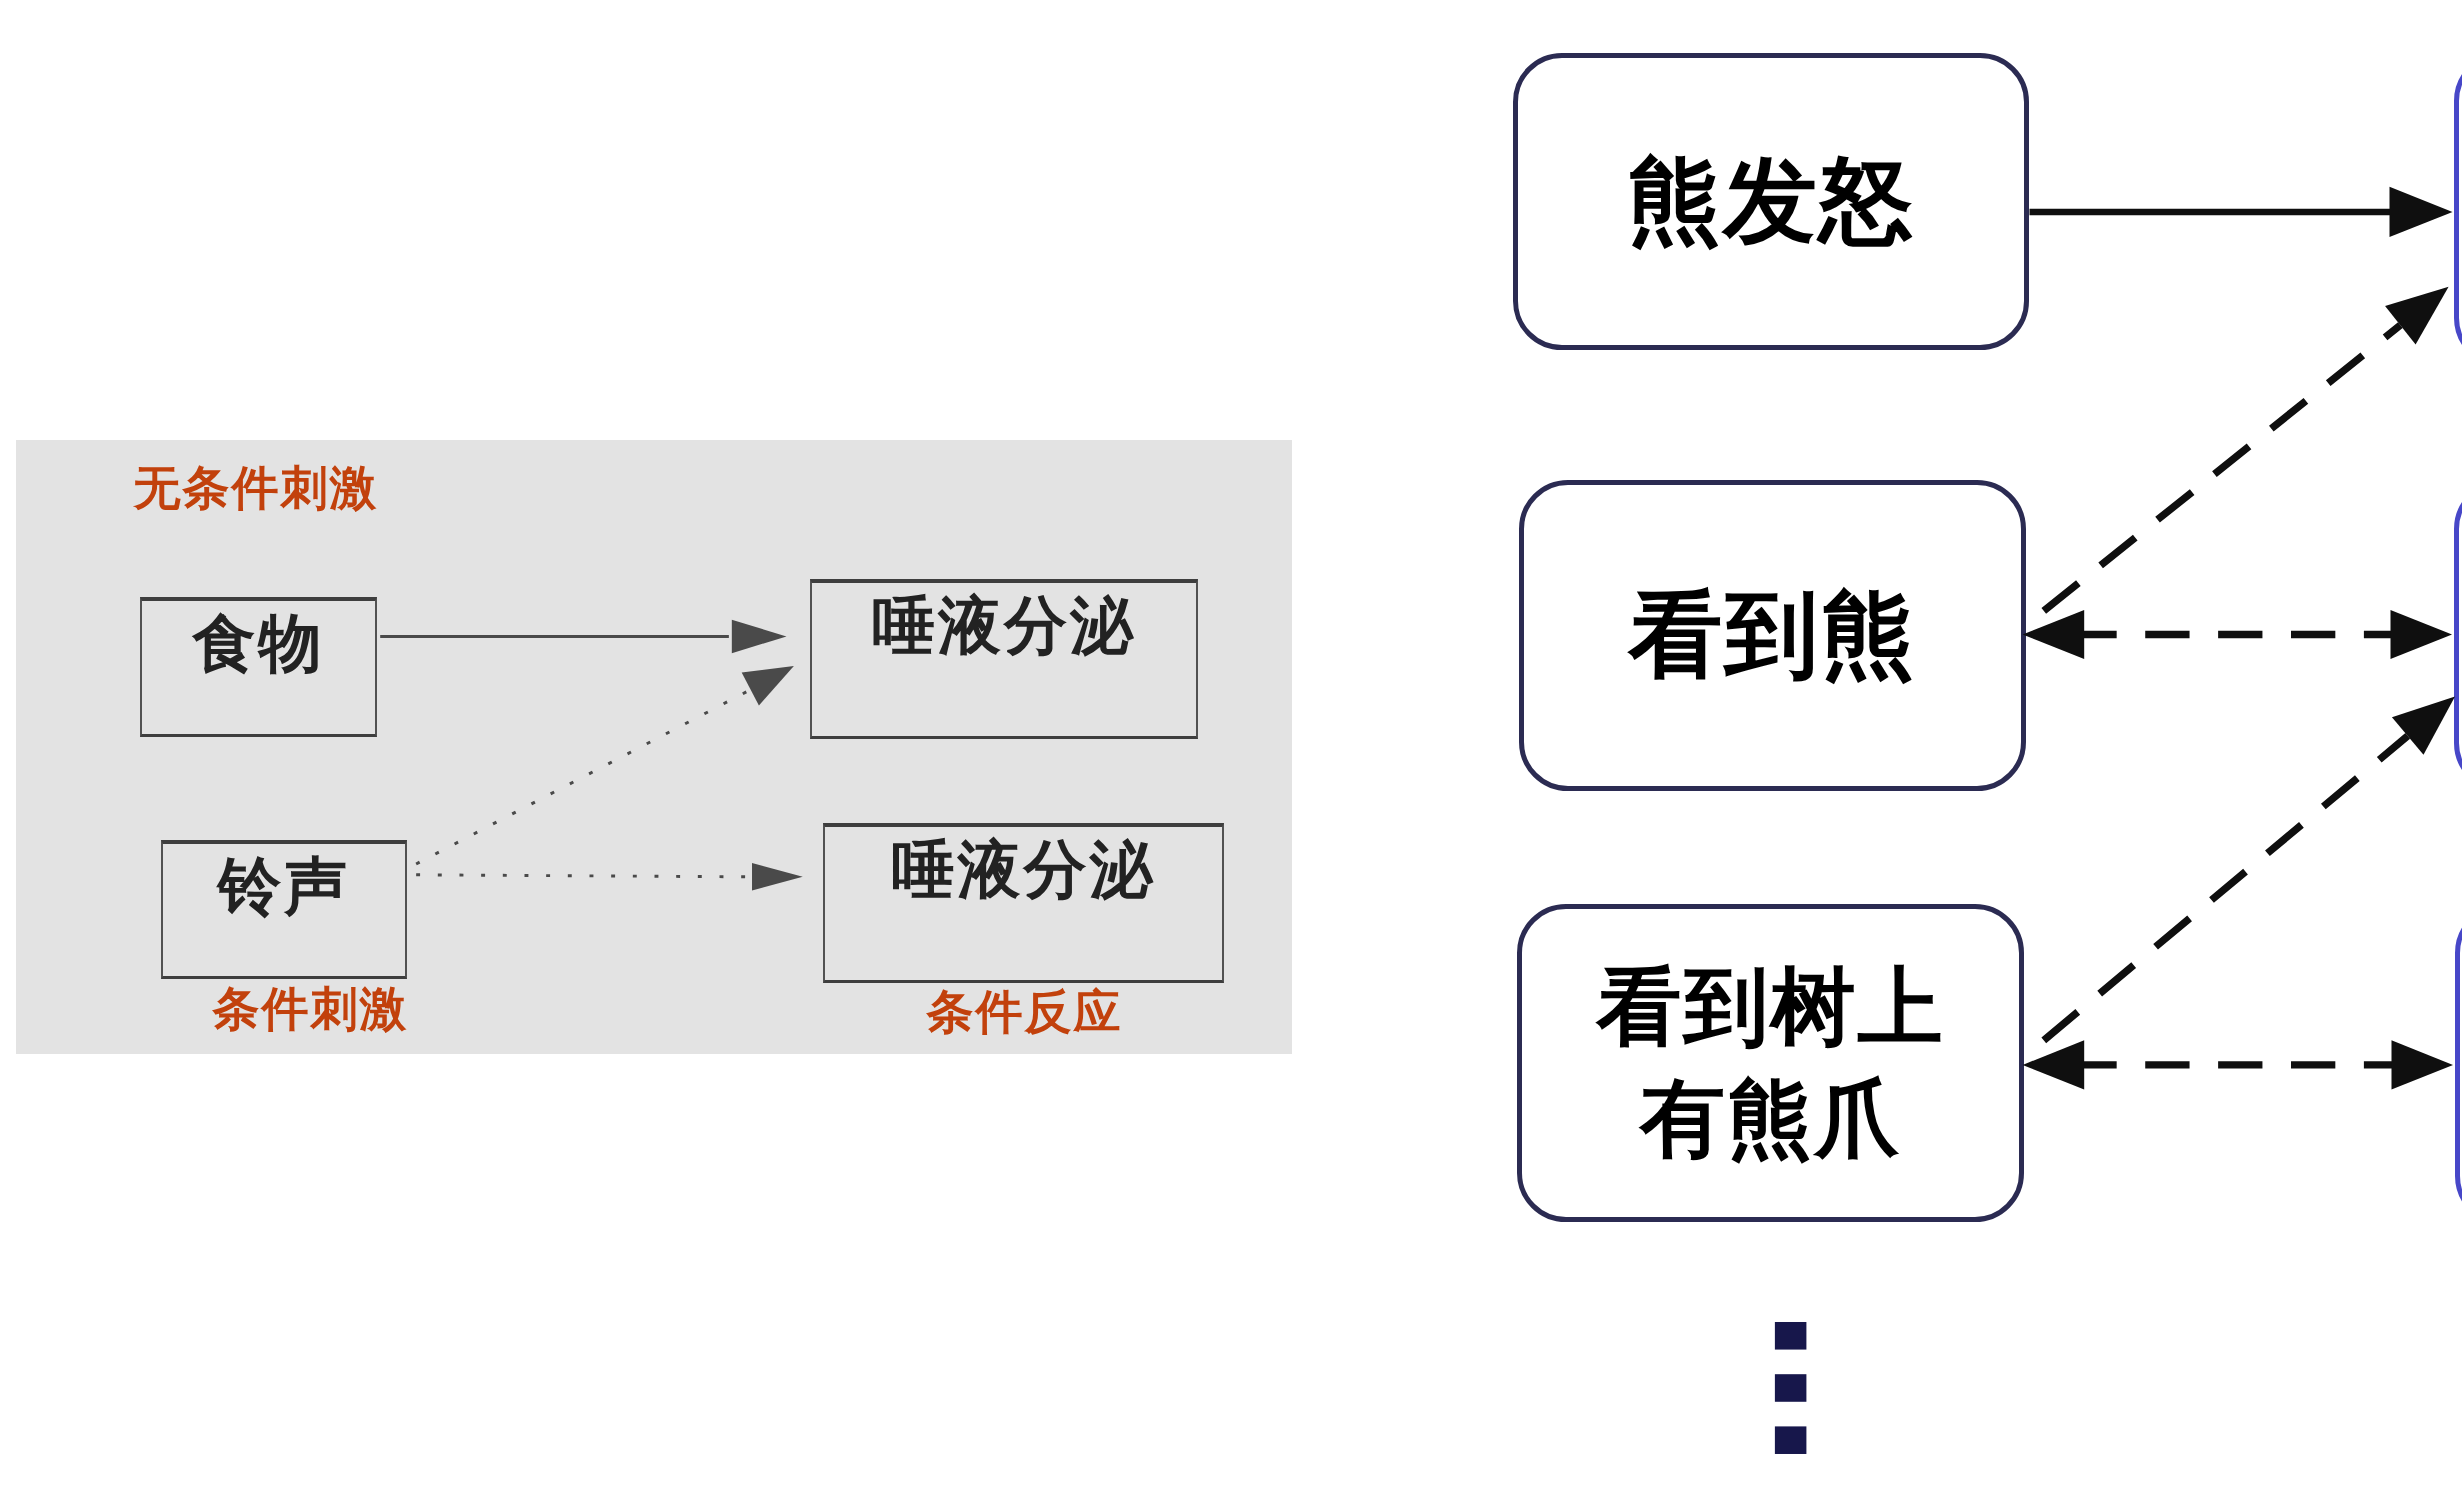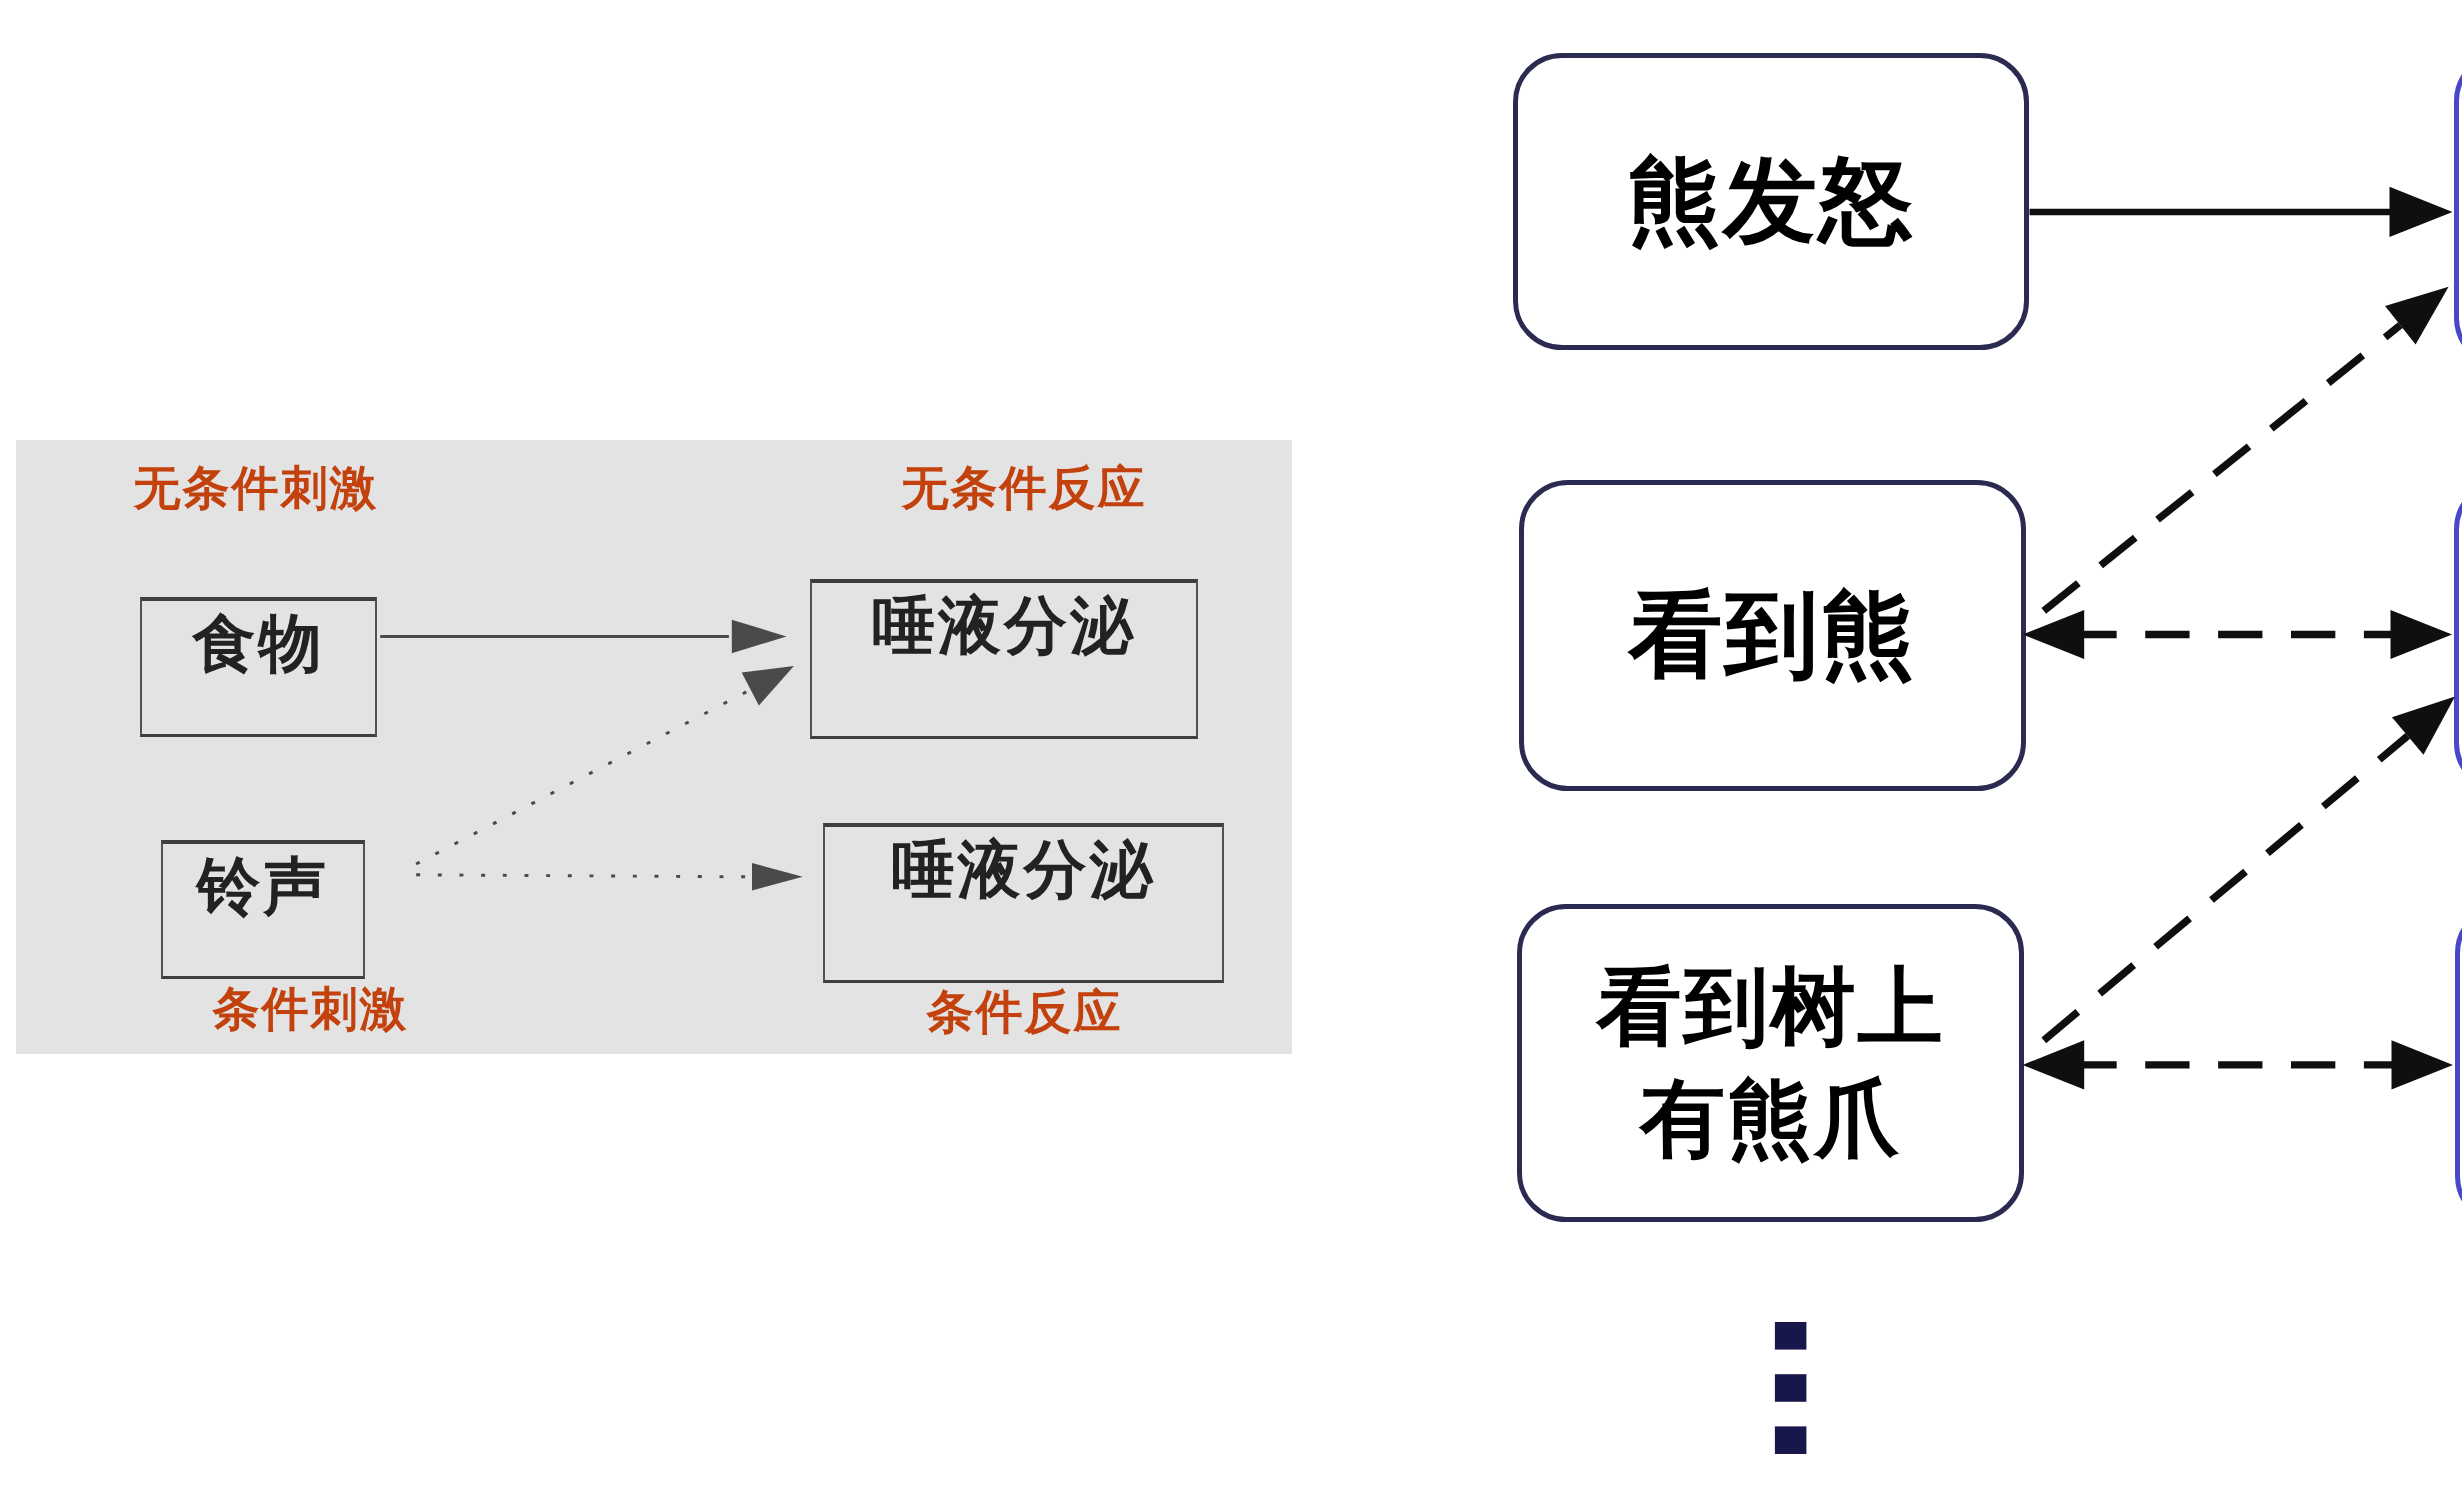--- a/index.html
+++ b/index.html
@@ -36,31 +36,30 @@
   .head-gray{fill:#4a4a4a;}
 </style>
 </head>
 <body>
 
 <div id="canvas">
 
   <div class="panel"></div>
 
   <div class="plabel" style="left:59px;top:457px;width:394px;">无条件刺激</div>
-  <div class="plabel" style="left:827px;top:457px;width:394px;">无条件反应</div>
   <div class="plabel" style="left:138px;top:978px;width:345px;">条件刺激</div>
   <div class="plabel" style="left:852px;top:981px;width:345px;">条件反应</div>
 
   <div class="pbox" style="left:140px;top:556px;width:237px;height:140px;">
     <span class="ptext">食物</span>
   </div>
   <div class="pbox" style="left:810px;top:538px;width:388px;height:160px;">
     <span class="ptext">唾液分泌</span>
   </div>
-  <div class="pbox" style="left:161px;top:799px;width:204px;height:139px;">
+  <div class="pbox" style="left:161px;top:799px;width:246px;height:139px;">
     <span class="ptext">铃声</span>
   </div>
   <div class="pbox" style="left:823px;top:782px;width:401px;height:160px;">
     <span class="ptext">唾液分泌</span>
   </div>
 
   <div class="rbox navy" style="left:1513px;top:53px;width:516px;height:297px;">
     <span class="cjk">熊发怒</span>
   </div>
   <div class="rbox blue" style="left:2454px;top:52px;width:510px;height:315px;">

